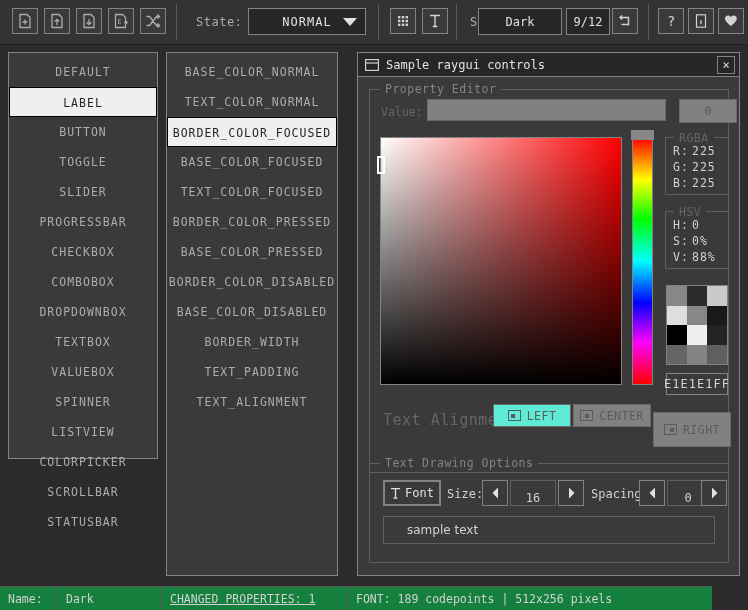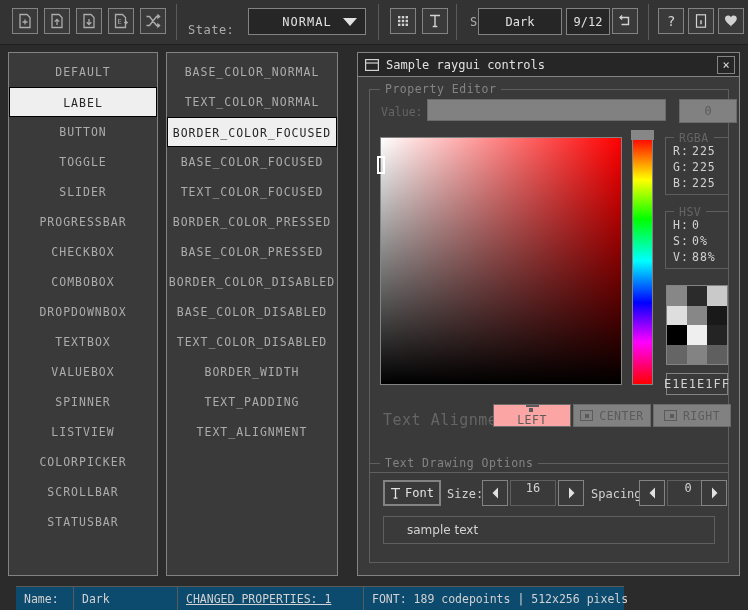--- a/index.html
+++ b/index.html
@@ -77,38 +77,38 @@
            display:grid;grid-template-columns:repeat(3,1fr);grid-template-rows:repeat(4,1fr);}
   .palette div{width:100%;height:100%;cursor:pointer;}
 
   .hexbox{position:absolute;border:1px solid #838383;box-sizing:border-box;background:#3a3a3a;
           display:flex;align-items:center;justify-content:center;color:#d2d2d2;font-size:12px;
           letter-spacing:1px;cursor:pointer;}
 
   .tog-dis{position:absolute;background:#818181;border:1px solid #6a6a6a;box-sizing:border-box;
            display:flex;align-items:center;justify-content:center;color:#5b5b5b;font-size:11.5px;
            letter-spacing:0.5px;gap:6px;}
-  .tog-dis.active{background:#fca5a5;color:#5b5b5b;flex-direction:column;}
+  .tog-dis.active{background:#5eead4;color:#5b5b5b;}
   .tog-ico{width:13px;height:11px;border:1px solid #5b5b5b;box-sizing:border-box;position:relative;}
   .tog-ico i{position:absolute;width:4px;height:4px;background:#5b5b5b;top:2.5px;}
 
   .btn{position:absolute;background:#3a3a3a;border:1px solid #838383;box-sizing:border-box;
        display:flex;align-items:center;justify-content:center;color:#e1e1e1;font-size:12px;
        cursor:pointer;gap:4px;}
   .spin-arrow{position:absolute;background:#3a3a3a;border:1px solid #838383;box-sizing:border-box;
               display:flex;align-items:center;justify-content:center;cursor:pointer;}
   .spin-val{position:absolute;background:#3a3a3a;border:1px solid #5f5f5f;box-sizing:border-box;
-            display:flex;align-items:flex-start;justify-content:center;color:#d2d2d2;font-size:12px;}
+            display:flex;align-items:flex-end;justify-content:center;color:#d2d2d2;font-size:12px;}
   .textbox{position:absolute;background:#3a3a3a;border:1px solid #5f5f5f;box-sizing:border-box;
            display:flex;align-items:center;color:#d2d2d2;font-size:12px;padding-left:7px;
            cursor:text;}
 
   
-  .statusbar{position:absolute;left:0;bottom:0;width:608px;height:24px;background:#0c4a6e;
-             border-top:1px solid #5a5a5a;box-sizing:border-box;margin-left:16px;}
+  .statusbar{position:absolute;left:0;bottom:0;width:712px;height:24px;background:#15803d;
+             border-top:1px solid #5a5a5a;box-sizing:border-box;}
   .sb-cell{position:absolute;top:0;height:23px;display:flex;align-items:center;
            color:#d2d2d2;font-size:11.5px;padding-left:8px;box-sizing:border-box;
            border-right:1px solid #5a5a5a;}
   .sb-cell.nb{border-right:none;}
 </style>
 </head>
 <body>
 
 <div class="app">
 
@@ -141,21 +141,21 @@
     </div>
     <div class="icon-btn" style="left:140px;">
       <svg width="16" height="16" viewBox="0 0 16 16">
         <path d="M1.5 3.5h3l7 9h3M1.5 12.5h3l7-9h3" fill="none" stroke="#acacac" stroke-width="1.4"></path>
         <path d="M12.2 1.6l2.3 1.9-2.3 1.9M12.2 10.6l2.3 1.9-2.3 1.9" fill="none" stroke="#acacac" stroke-width="1.4"></path>
       </svg>
     </div>
 
     <div class="tb-sep" style="left:176px;"></div>
 
-    <span class="tb-label" style="left:188px;margin-top:8px;">State:</span>
+    <span class="tb-label" style="left:196px;">State:</span>
     <div class="dropdown" style="left:248px;width:118px;">
       <span>NORMAL</span>
       <span class="dd-arrow"></span>
     </div>
 
     <div class="tb-sep" style="left:378px;"></div>
 
     <div class="icon-btn" style="left:390px;">
       <svg width="14" height="14" viewBox="0 0 14 14">
         <g fill="#d2d2d2">
@@ -207,21 +207,21 @@
         <path d="M7 5.2v.1M7 7.2v4" stroke="#d2d2d2" stroke-width="1.4"></path>
       </svg>
     </div>
     <div class="icon-btn" style="left:718px;">
       <svg width="15" height="14" viewBox="0 0 15 14">
         <path d="M7.5 12.5C3 9 1 6.8 1 4.6 1 2.8 2.4 1.5 4.1 1.5c1.2 0 2.2.6 2.8 1.5.6-.9 1.6-1.5 2.8-1.5 1.7 0 3.1 1.3 3.1 3.1 0 2.2-2 4.4-6.5 7.9z" fill="#d2d2d2"></path>
       </svg>
     </div>
   </div>
 
-  <div class="listpanel" style="left:8px;top:52px;width:150px;height:524px;">
+  <div class="listpanel" style="left:8px;top:52px;width:150px;height:407px;">
     <div style="padding-top:4px;">
       <div class="listitem">DEFAULT</div>
       <div class="listitem sel">LABEL</div>
       <div class="listitem">BUTTON</div>
       <div class="listitem">TOGGLE</div>
       <div class="listitem">SLIDER</div>
       <div class="listitem">PROGRESSBAR</div>
       <div class="listitem">CHECKBOX</div>
       <div class="listitem">COMBOBOX</div>
       <div class="listitem">DROPDOWNBOX</div>
@@ -239,21 +239,20 @@
     <div style="padding-top:4px;">
       <div class="listitem">BASE_COLOR_NORMAL</div>
       <div class="listitem">TEXT_COLOR_NORMAL</div>
       <div class="listitem sel">BORDER_COLOR_FOCUSED</div>
       <div class="listitem">BASE_COLOR_FOCUSED</div>
       <div class="listitem">TEXT_COLOR_FOCUSED</div>
       <div class="listitem">BORDER_COLOR_PRESSED</div>
       <div class="listitem">BASE_COLOR_PRESSED</div>
       <div class="listitem">BORDER_COLOR_DISABLED</div>
       <div class="listitem">BASE_COLOR_DISABLED</div>
-      <div class="listitem">TEXT_COLOR_DISABLED</div>
       <div class="listitem">BORDER_WIDTH</div>
       <div class="listitem">TEXT_PADDING</div>
       <div class="listitem">TEXT_ALIGNMENT</div>
     </div>
   </div>
 
   <div class="window" style="left:357px;top:52px;width:383px;height:524px;">
 
     <div class="win-title">
       <span class="win-icon">
@@ -335,21 +334,21 @@
             <i style="left:2px;"></i>
           </span>
         <span>LEFT</span>
       </div>
       <div class="tog-dis" style="left:204px;top:315px;width:78px;height:23px;">
         <span class="tog-ico">
             <i style="left:4px;"></i>
           </span>
         <span>CENTER</span>
       </div>
-      <div class="tog-dis" style="left:284px;top:315px;width:78px;height:23px;">
+      <div class="tog-dis" style="left:284px;top:323px;width:78px;height:35px;">
         <span class="tog-ico">
             <i style="right:2px;"></i>
           </span>
         <span>RIGHT</span>
       </div>
     </div>
 
     <div class="groupbox" style="left:11px;top:410px;width:304px;height:100px;">
       <div class="gb-line" style="left:0;top:0;width:1px;height:100px;"></div>
       <div class="gb-line" style="left:0;top:99px;width:360px;height:1px;"></div>

